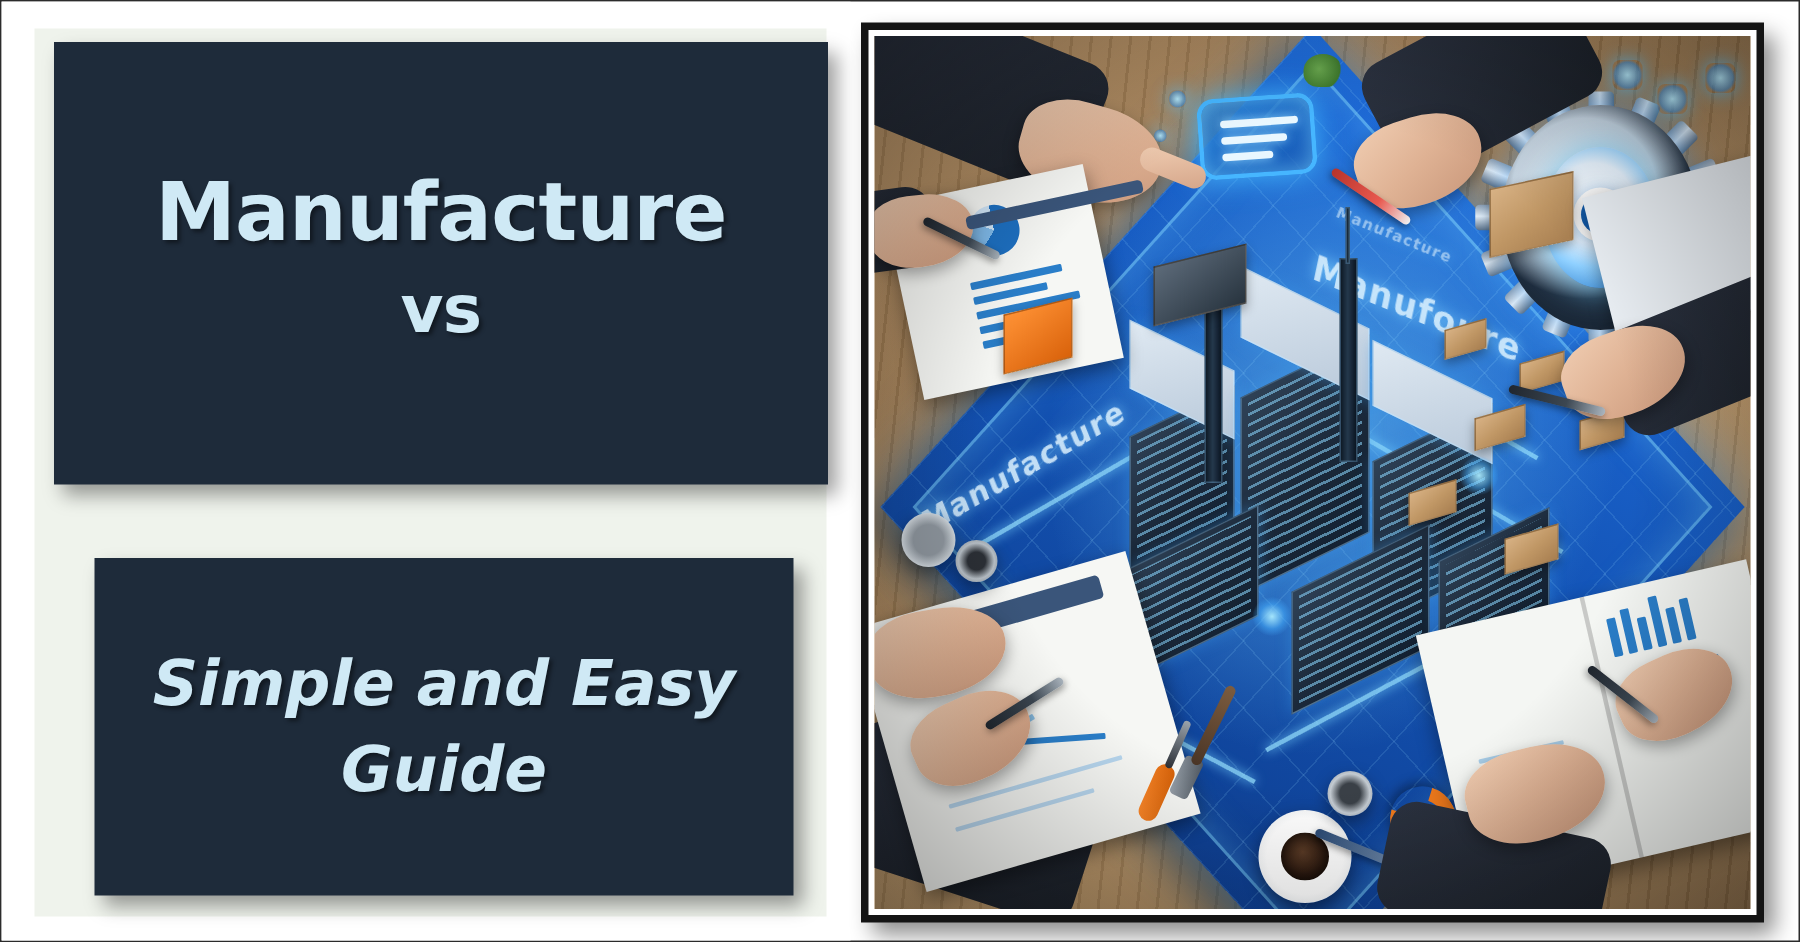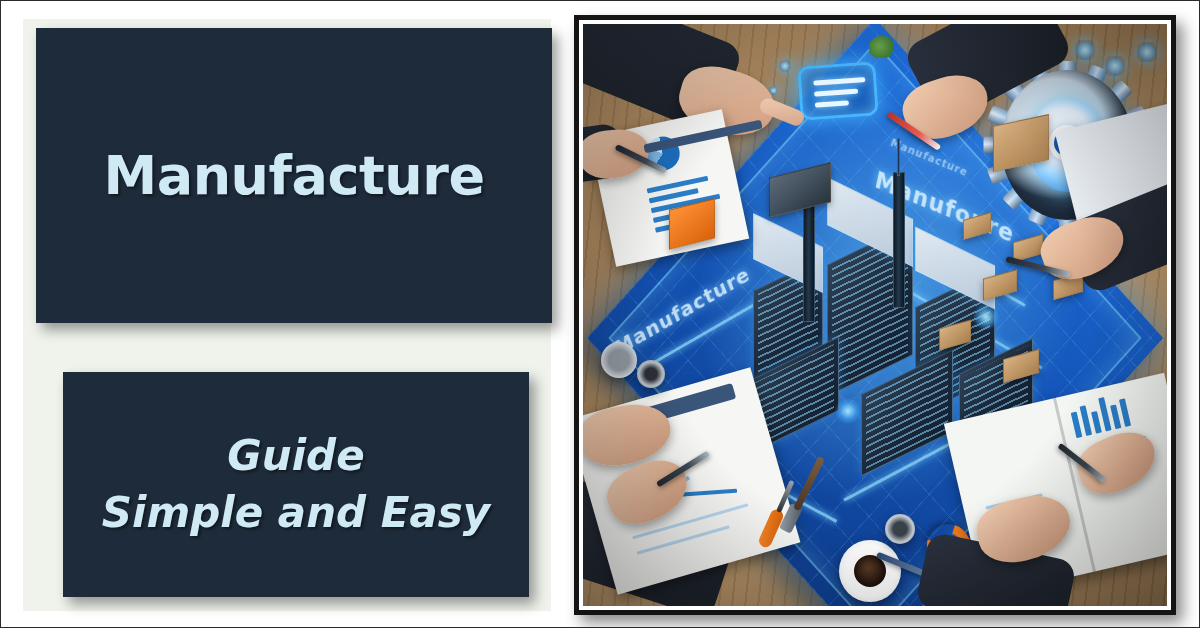--- a/index.html
+++ b/index.html
@@ -403,25 +403,26 @@
 </head>
 <body>
 
 <div class="canvas">
 
   <div class="left-stage">
     <div class="pale-sheet"></div>
 
     <div class="title-card card-top">
       <div class="headline-line">Manufacture</div>
+      <div class="headline-line small">vs</div>
     </div>
 
     <div class="title-card card-bottom">
+      <div class="subline">Simple and Easy</div>
       <div class="subline">Guide</div>
-      <div class="subline">Simple and Easy</div>
     </div>
   </div>
 
   <div class="photo-frame">
     <div class="photo-mat">
       <div class="photo">
 
         <div class="blue-board"></div>
 
         <div class="trace" style="left:60px; top:300px; width:150px; height:3px; transform:rotate(-30deg);"></div>

